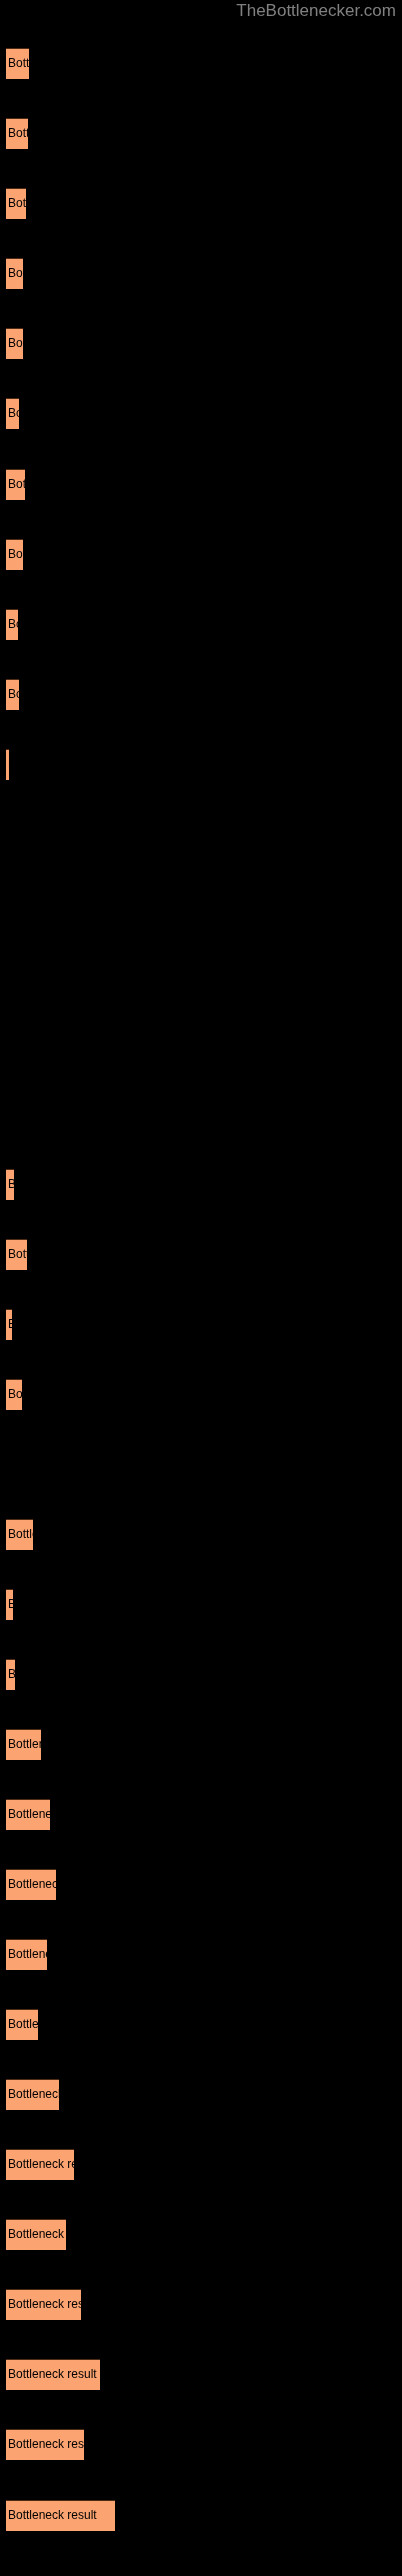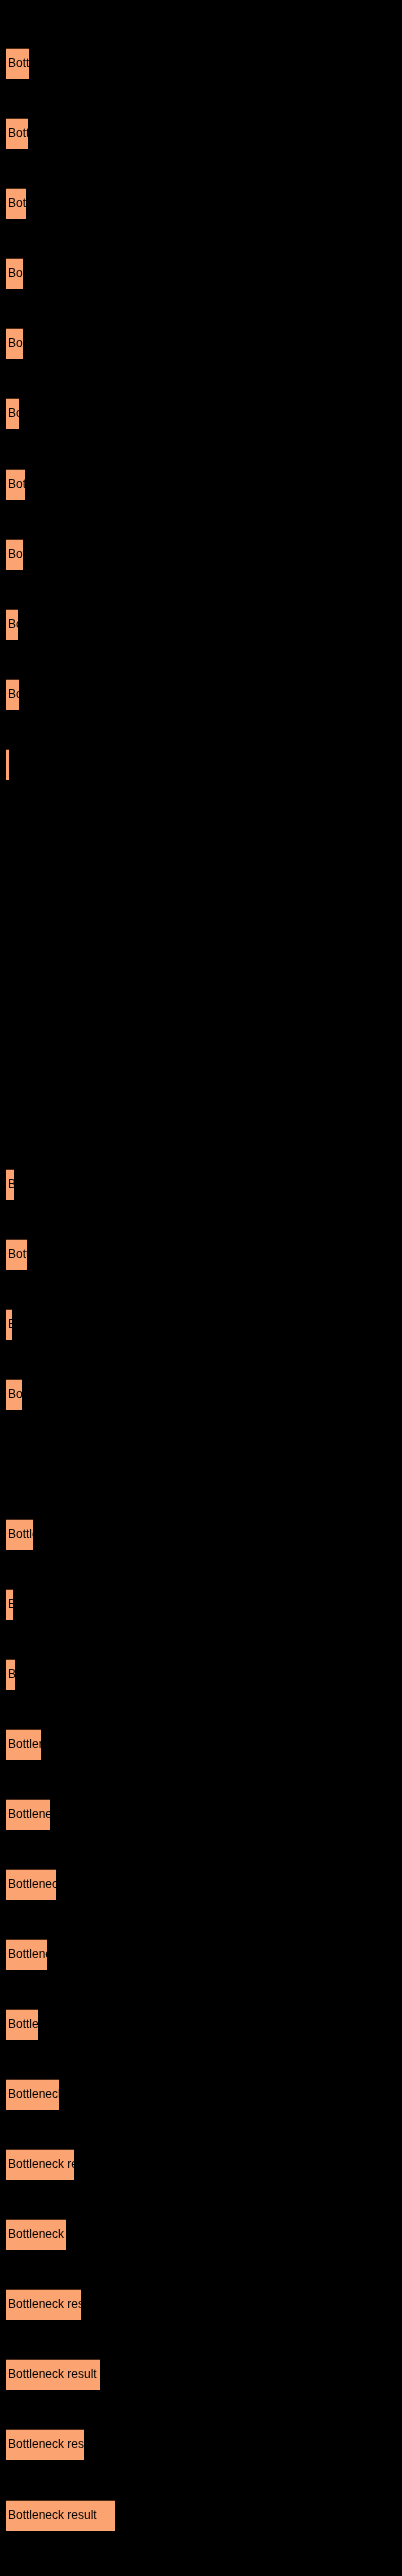--- a/index.html
+++ b/index.html
@@ -62,20 +62,21 @@
     white-space: nowrap;
     font-family: "Liberation Sans", sans-serif;
     pointer-events: none;
   }
 </style>
 </head>
 <body>
 
 <div id="page">
 
+  <div id="watermark">TheBottlenecker.com</div>
 
   <div id="plot">
       <div class="bar-slot" style="top: 48px;">
         <div class="bar" style="width: 23px;">
           <span class="bar-label">Bottleneck result</span>
         </div>
       </div>
       <div class="bar-slot" style="top: 118px;">
         <div class="bar" style="width: 22px;">
           <span class="bar-label">Bottleneck result</span>

